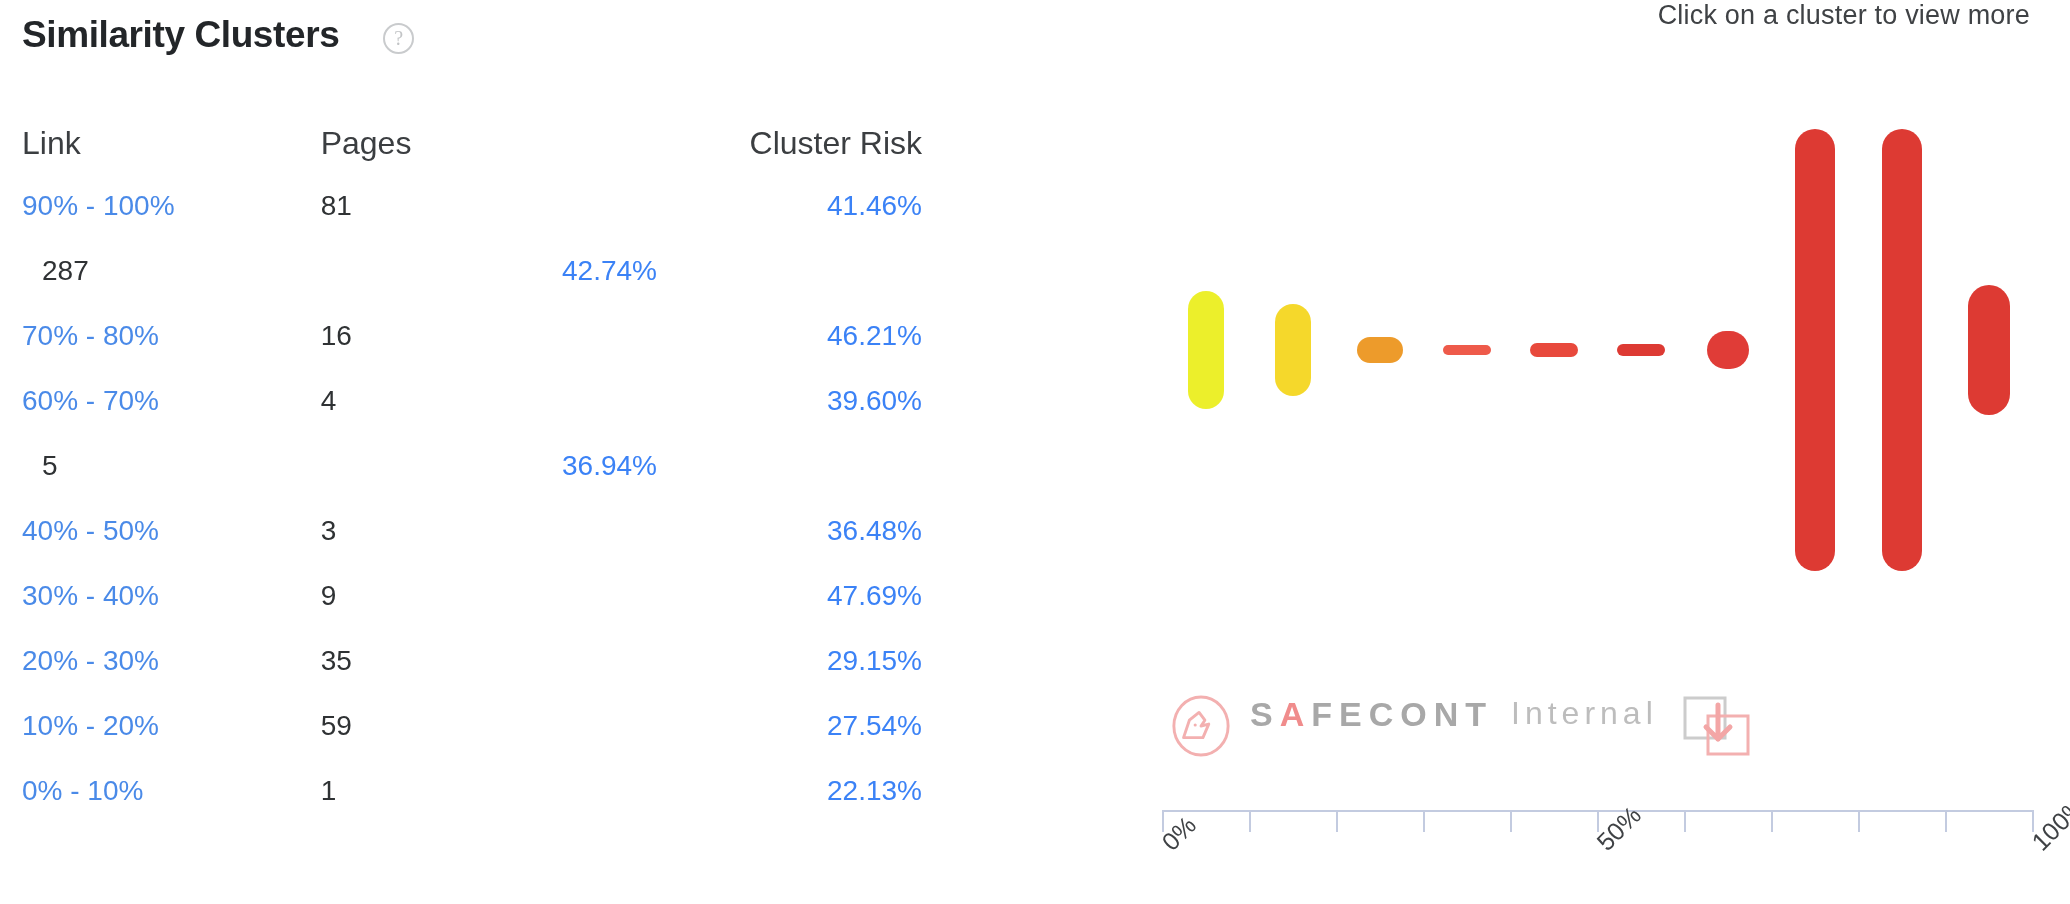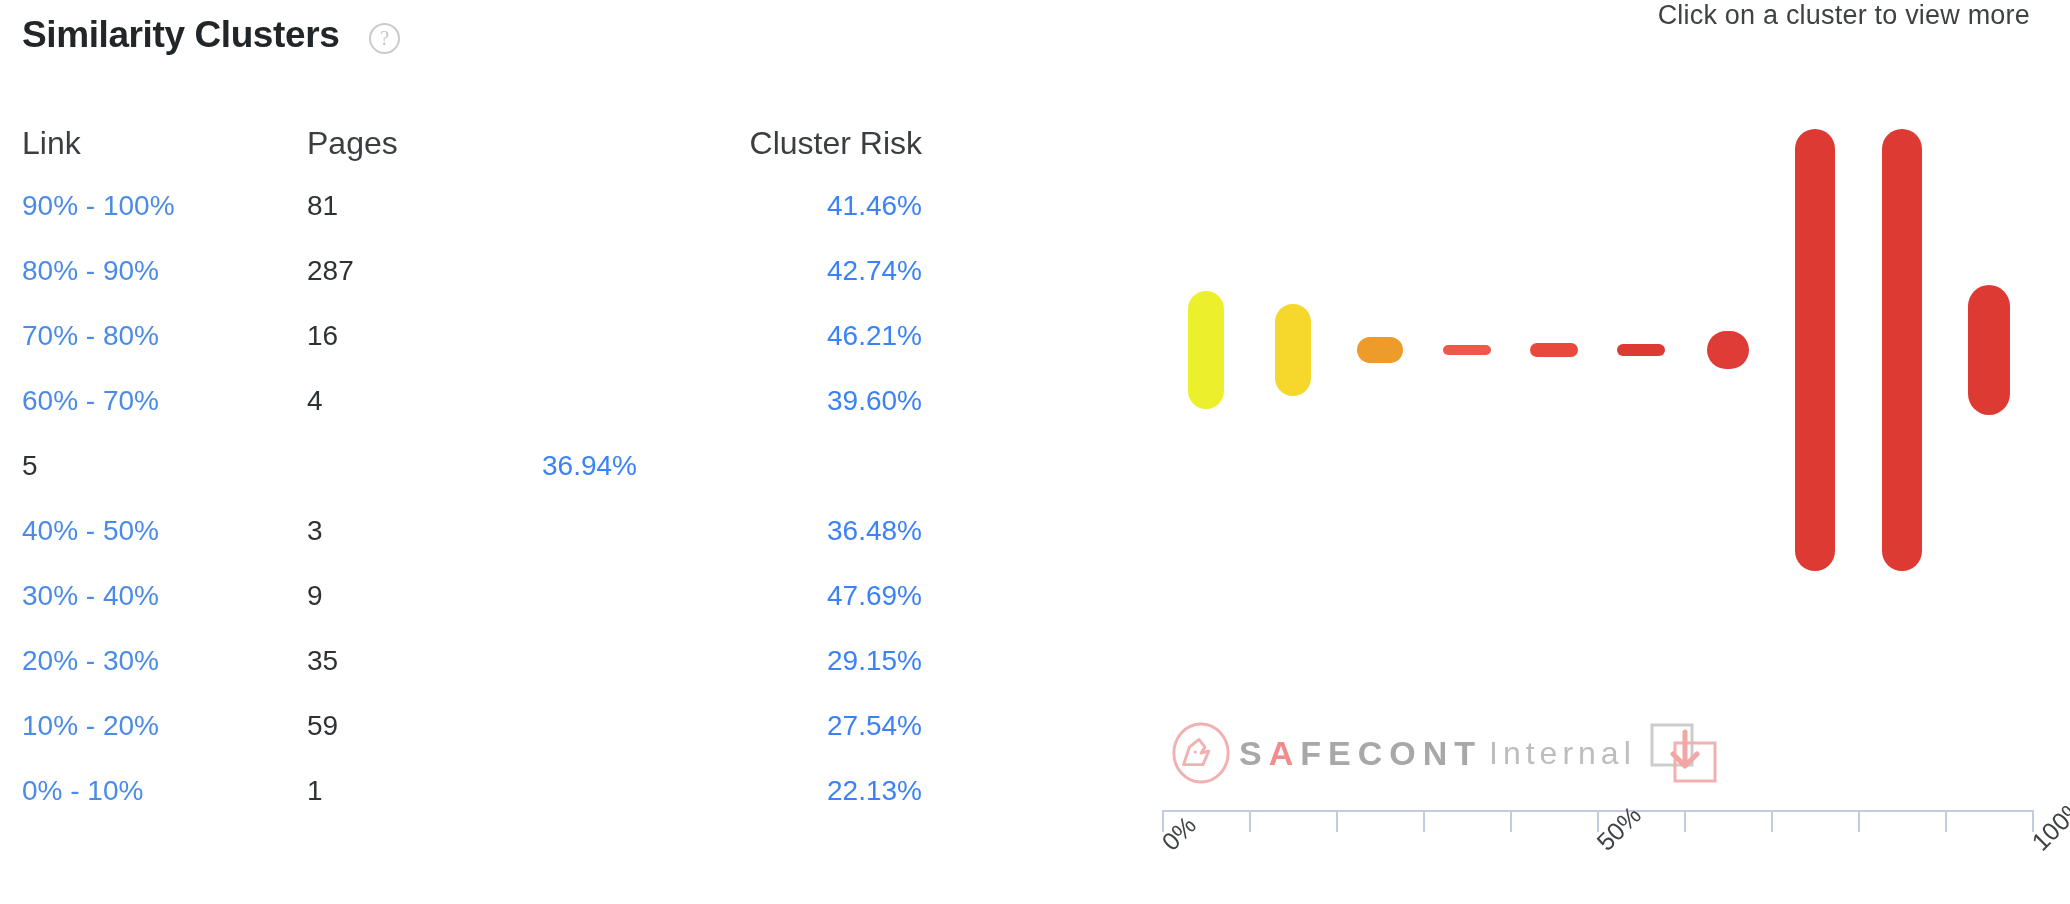--- a/index.html
+++ b/index.html
@@ -26,21 +26,21 @@
     color: #3f4245;
     letter-spacing: 0.2px;
     white-space: nowrap;
   }
   .title-row {
     position: absolute;
     left: 22px;
     top: 14px;
     display: flex;
     align-items: center;
-    gap: 30px;
+    gap: 44px;
   }
   .title {
     font-size: 37px;
     font-weight: bold;
     color: #232629;
     letter-spacing: -0.4px;
   }
   .help-icon {
     width: 31px;
     height: 31px;
@@ -68,21 +68,21 @@
     height: 65px;
   }
   .thead .c-link,
   .thead .c-pages,
   .thead .c-risk {
     font-size: 32px;
     color: #3b3e41;
     font-weight: normal;
   }
   .c-link  { width: 285px; }
-  .c-pages { width: 285px; }
+  .c-pages { width: 285px; margin-left: 20px; }
   .c-risk  { width: 330px; text-align: right; }
   .thead .c-risk { text-align: right; }
 
   .row-link {
     font-size: 28px;
     color: #4a8ae8;
     text-underline-offset: 5px;
     cursor: pointer;
     white-space: nowrap;
   }
@@ -137,24 +137,24 @@
     color: #3f4245;
     transform-origin: left top;
     transform: rotate(-45deg);
     white-space: nowrap;
   }
 
   
   .watermark {
     position: absolute;
     left: 30px;
-    top: 722px;
+    top: 695px;
     display: flex;
-    align-items: center;
-    gap: 7px;
+    align-items: flex-start;
+    gap: 18px;
     opacity: 1;
     pointer-events: none;
   }
   .wm-logo { width: 62px; height: 62px; }
   .wm-safe {
     font-size: 34px;
     letter-spacing: 7px;
     color: #a8a8a8;
     font-weight: bold;
   }
@@ -184,21 +184,20 @@
       <div class="c-pages">Pages</div>
       <div class="c-risk">Cluster Risk</div>
     </div>
     <div id="table-body">
         <div class="trow">
           <div class="c-link"><span class="row-link">90% - 100%</span></div>
           <div class="c-pages row-pages">81</div>
           <div class="c-risk row-risk">41.46%</div>
         </div>
         <div class="trow">
-          <div class="c-link"><span class="row-link">80% - 90%</span></div>
           <div class="c-pages row-pages">287</div>
           <div class="c-risk row-risk">42.74%</div>
         </div>
         <div class="trow">
           <div class="c-link"><span class="row-link">70% - 80%</span></div>
           <div class="c-pages row-pages">16</div>
           <div class="c-risk row-risk">46.21%</div>
         </div>
         <div class="trow">
           <div class="c-link"><span class="row-link">60% - 70%</span></div>

